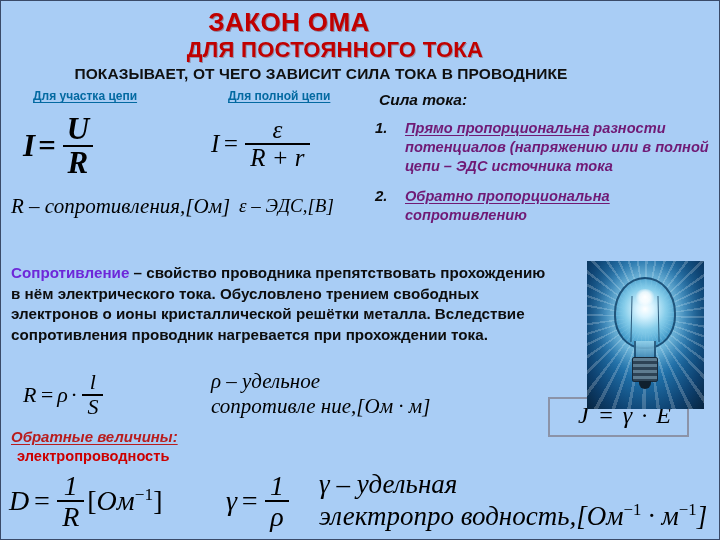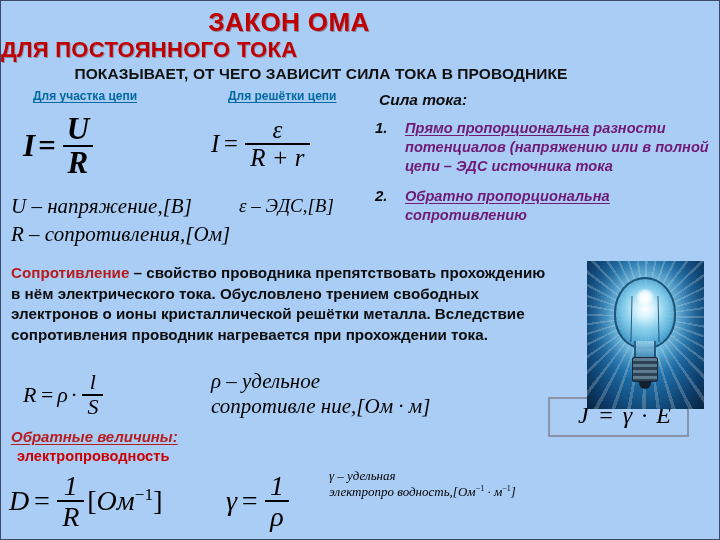--- a/index.html
+++ b/index.html
@@ -18,20 +18,21 @@
   
   .title1 {
     position: absolute; left: 0; top: 6px; width: 576px;
     text-align: center;
     font-size: 26px; font-weight: bold; color: #c00000;
     letter-spacing: .4px;
     text-shadow: 1px 1px 0 rgba(90,0,0,.35);
   }
   .title2 {
     position: absolute; left: 0; top: 36px; width: 668px;
+    text-align: center;
     font-size: 22px; font-weight: bold; color: #c00000;
     letter-spacing: .3px;
     text-shadow: 1px 1px 0 rgba(90,0,0,.3);
   }
   .subtitle {
     position: absolute; left: 0; top: 64px; width: 640px;
     text-align: center;
     font-size: 15.5px; font-weight: bold; color: #101010;
     letter-spacing: .1px;
   }
@@ -105,21 +106,21 @@
     color: #701a75; line-height: 1.30;
   }
   .rc-txt .u { text-decoration: underline; text-underline-offset: 2px; }
 
   
   .para {
     position: absolute; left: 10px; top: 262px; width: 545px;
     font-size: 15.2px; font-weight: bold; color: #0d0d0d;
     line-height: 1.36;
   }
-  .para .kw { color: #b91c1c; }
+  .para .kw { color: #6d28d9; }
 
   
   .f-rho {
     position: absolute; left: 22px; top: 370px;
     font-size: 22px;
     display: flex; align-items: center;
   }
   .rho-def {
     position: absolute; left: 210px; top: 368px;
     font-size: 21px; line-height: 1.18;
@@ -138,22 +139,22 @@
 
   .f-d {
     position: absolute; left: 8px; top: 470px;
     font-size: 28px; display: flex; align-items: center;
   }
   .f-g {
     position: absolute; left: 225px; top: 470px;
     font-size: 28px; display: flex; align-items: center;
   }
   .g-def {
-    position: absolute; left: 328px; top: 468px;
-    font-size: 13px; line-height: 1.14;
+    position: absolute; left: 318px; top: 468px;
+    font-size: 27px; line-height: 1.14;
   }
 
   
   .j-box {
     position: absolute; left: 547px; top: 396px;
     padding: 3px 16px 6px 28px;
     border: 2px solid #8b93a8;
     background: #a9cdf5;
     font-size: 24px;
   }
@@ -218,42 +219,41 @@
 </head>
 <body>
 
 <div class="slide">
 
   <div class="title1">ЗАКОН ОМА</div>
   <div class="title2">ДЛЯ ПОСТОЯННОГО ТОКА</div>
   <div class="subtitle">ПОКАЗЫВАЕТ, ОТ ЧЕГО ЗАВИСИТ СИЛА ТОКА В ПРОВОДНИКЕ</div>
 
   <div class="col-head a">Для участка цепи</div>
-  <div class="col-head b">Для решётки цепи</div>
+  <div class="col-head b">Для полной цепи</div>
 
   <div class="f-iur math">
     <span>I</span>
     <span class="eq-op">=</span>
     <span class="frac">
       <span class="num">U</span>
       <span class="den">R</span>
     </span>
   </div>
 
   <div class="f-ieps math">
     <span>I</span>
     <span class="eq-op">=</span>
     <span class="frac">
       <span class="num">ε</span>
       <span class="den">R + r</span>
     </span>
   </div>
 
   <div class="units-l math">
-    <div>U – напряжение,[В]</div>
     <div>R – сопротивления,[Ом]</div>
   </div>
   <div class="units-eps math">ε – ЭДС,[В]</div>
 
   <div class="rc-title">Сила тока:</div>
   <div class="rc-list">
     <div class="rc-item">
       <span class="rc-num">1.</span>
       <span class="rc-txt"><span class="u">Прямо пропорциональна</span> <span>разности потенциалов (напряжению или в полной цепи – ЭДС источника тока</span></span>
     </div>

